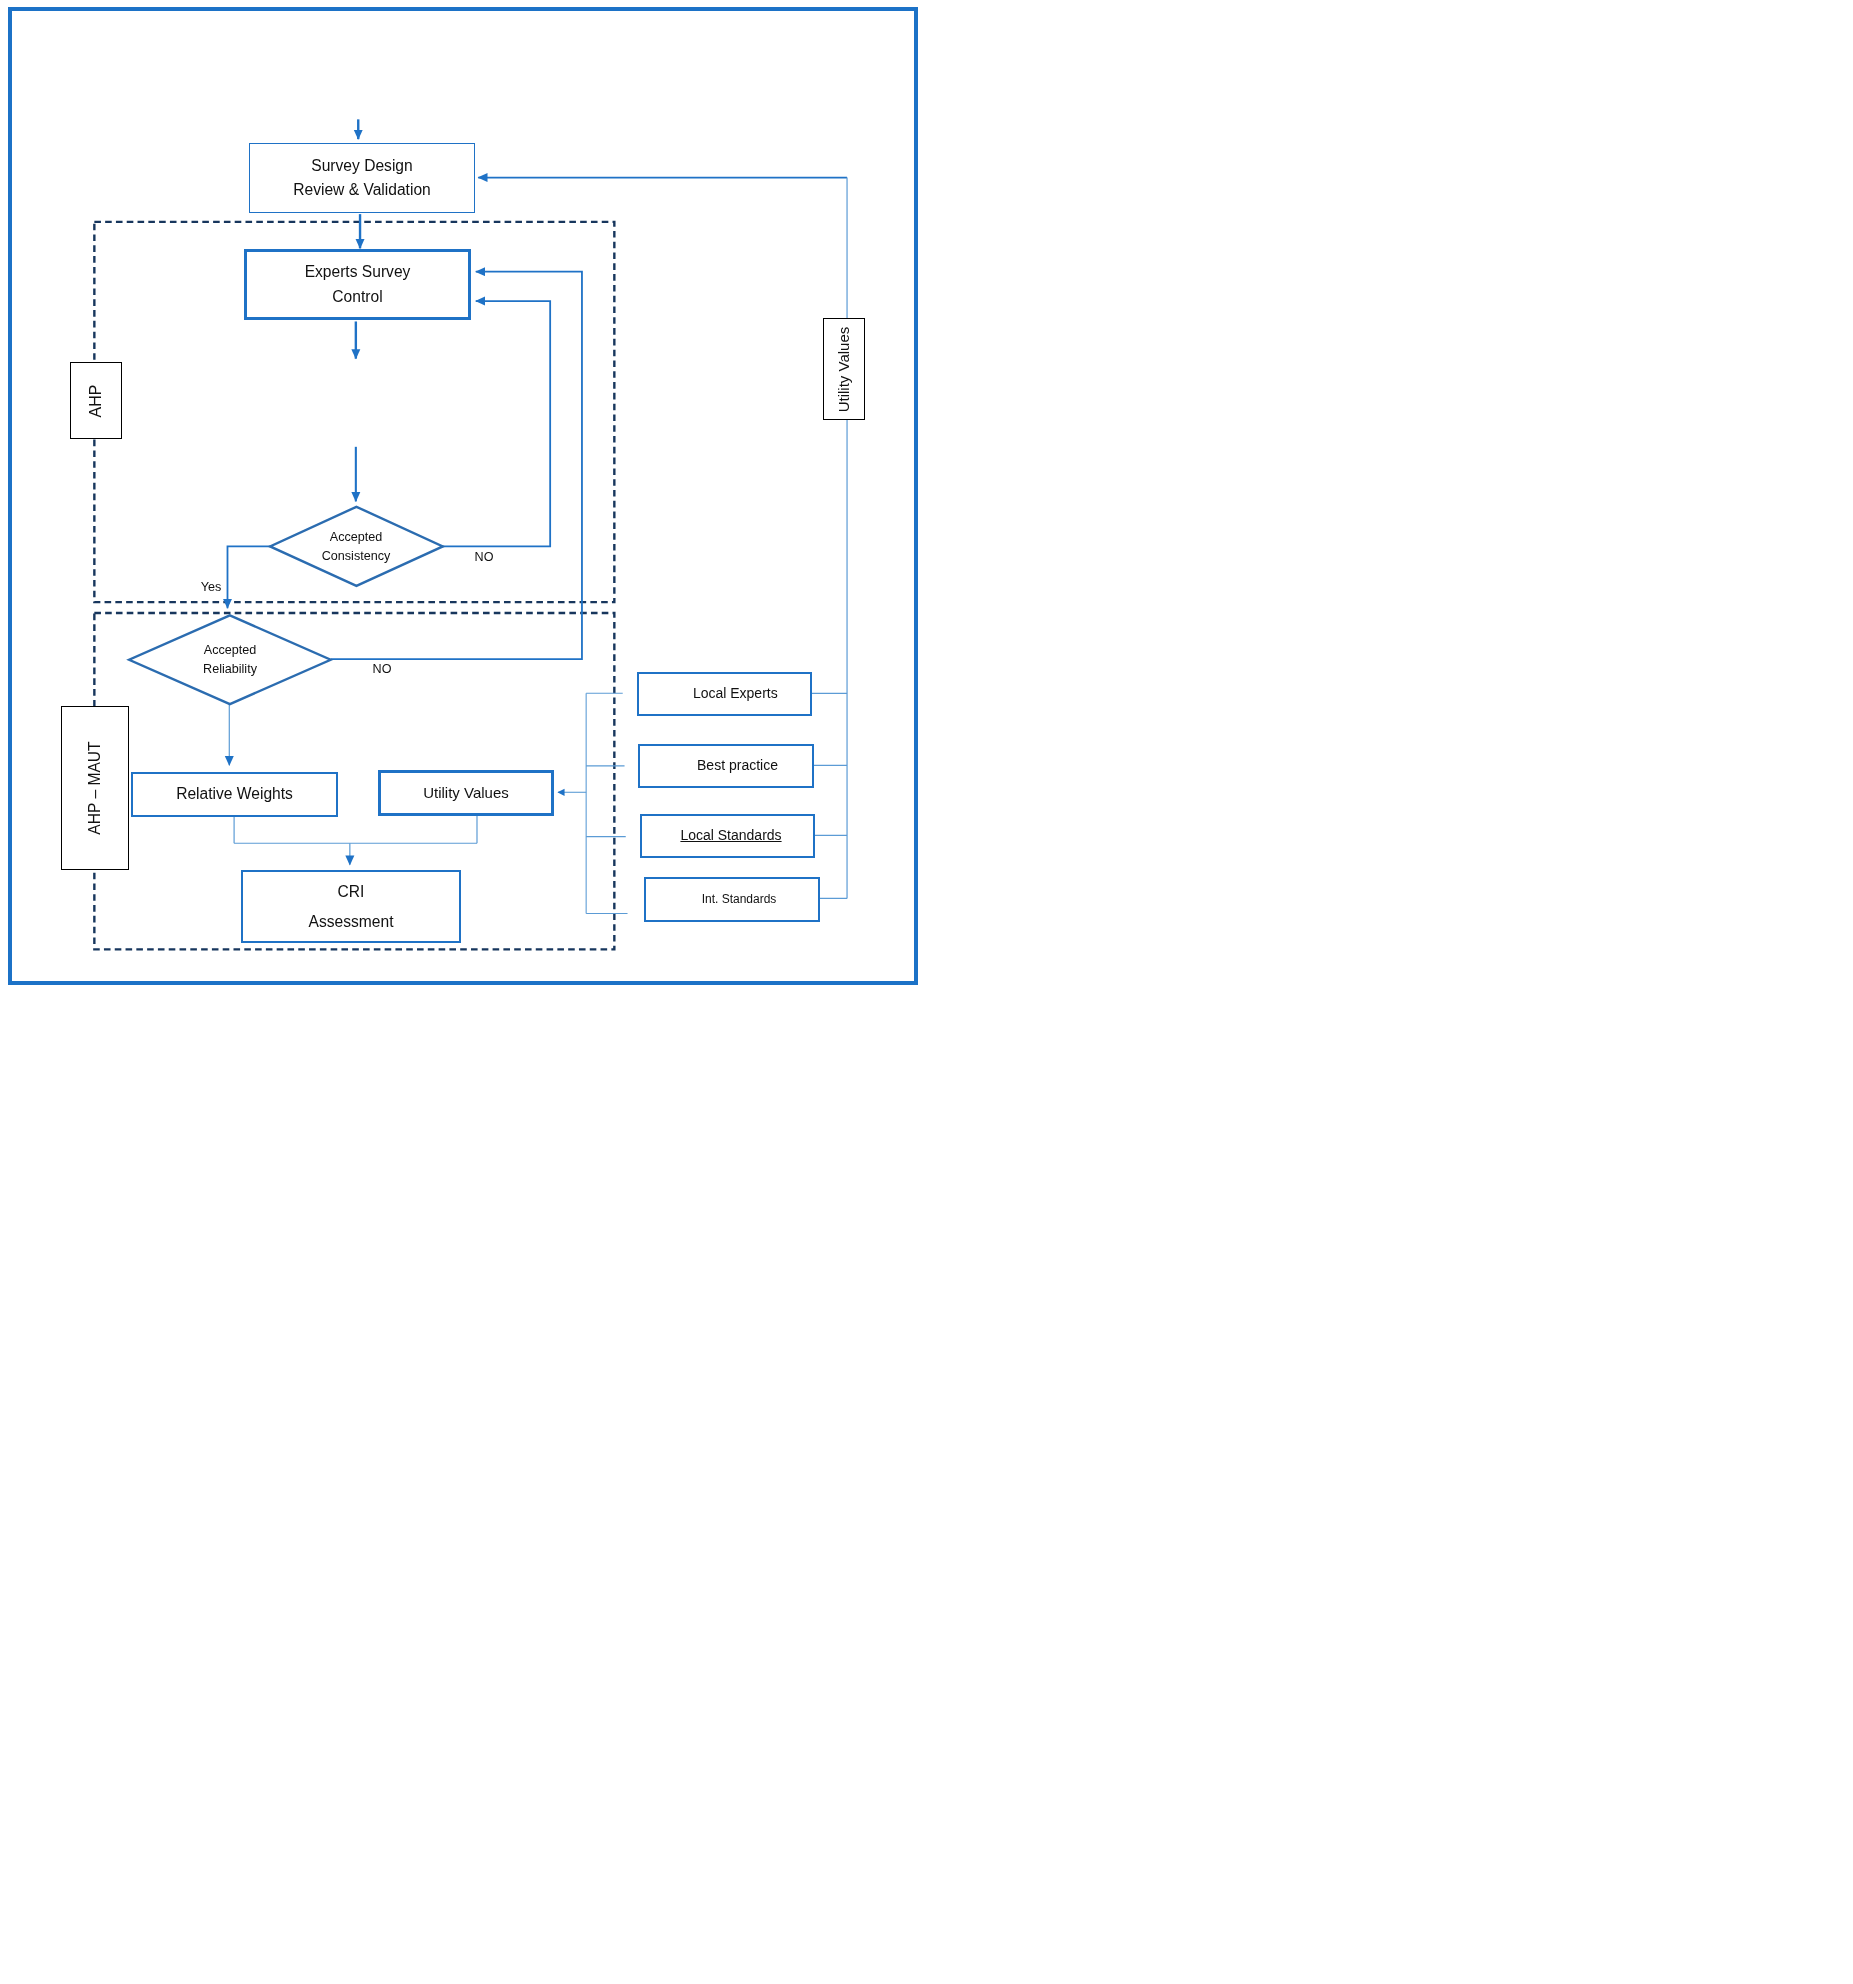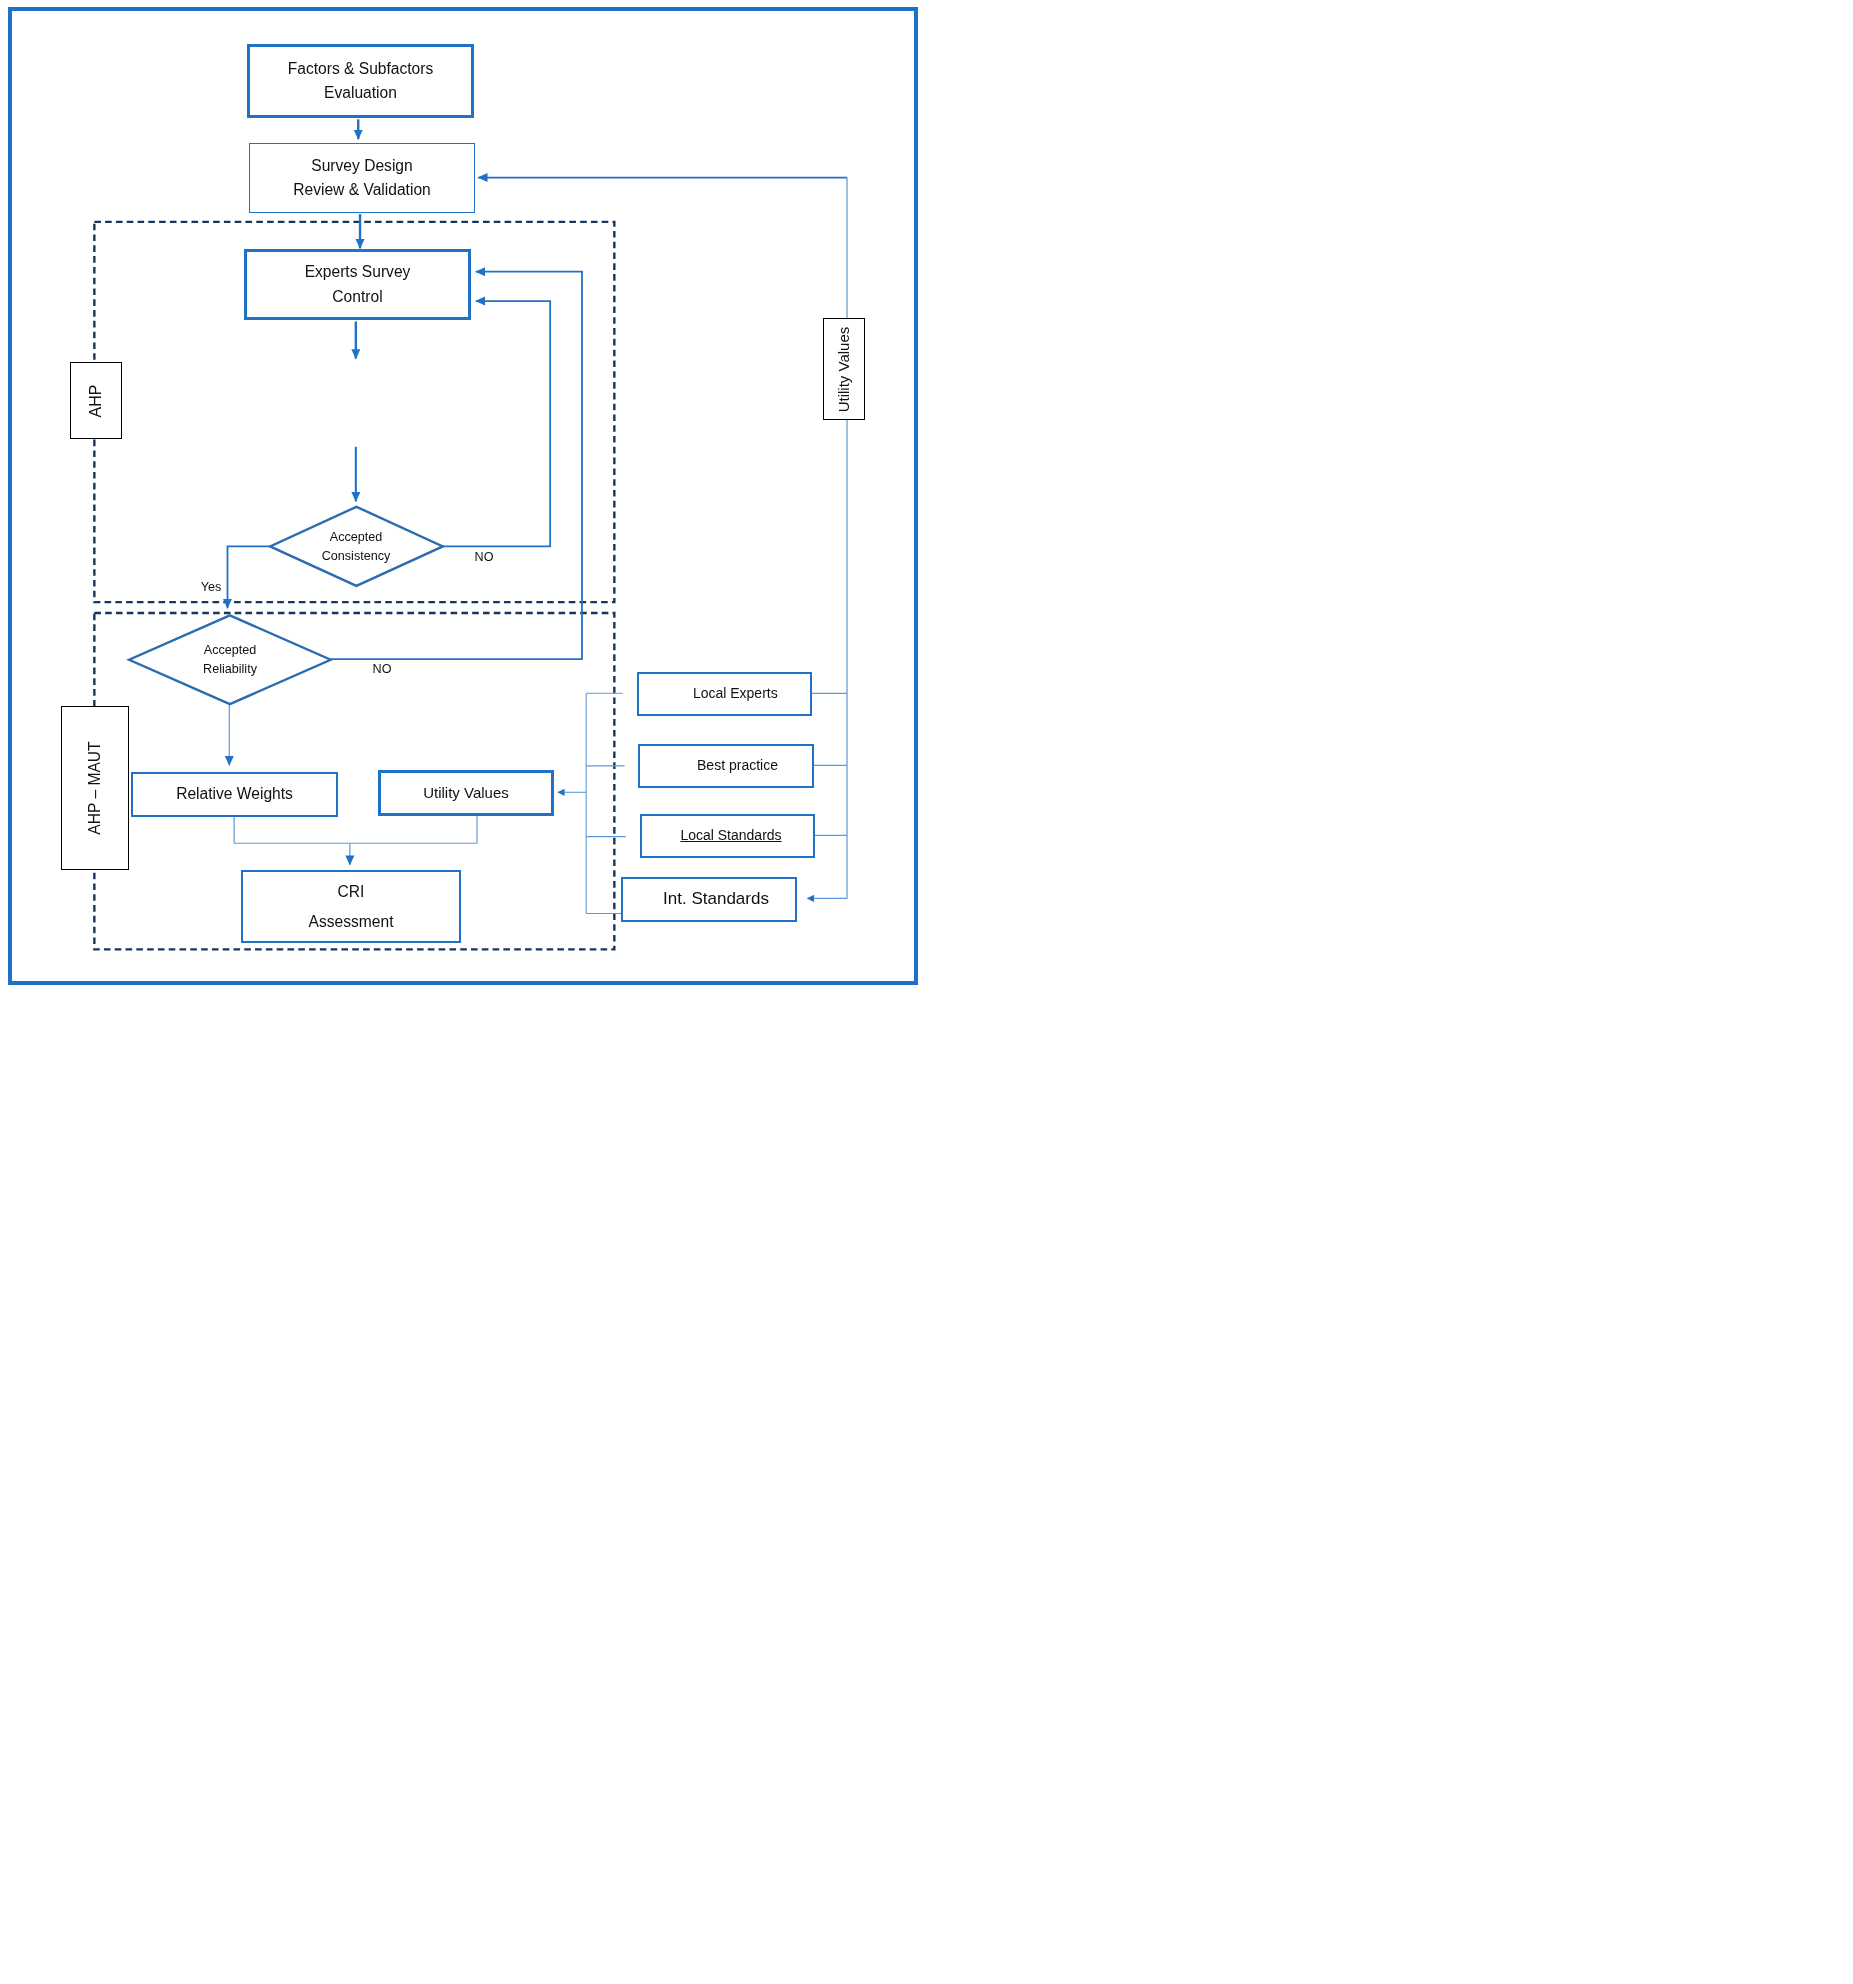--- a/index.html
+++ b/index.html
@@ -67,24 +67,20 @@
     <path d="M795,1360 V1406" fill="none" stroke="#5B9BD5" stroke-width="2"></path>
     <path d="M390,1406 H795" fill="none" stroke="#5B9BD5" stroke-width="2"></path>
     <path d="M583,1406 V1442" fill="none" stroke="#5B9BD5" stroke-width="2" marker-end="url(#mB)"></path>
 
     <polygon points="594,845 738,911 594,977 450,911" fill="#fff" stroke="#2B6CB0" stroke-width="4"></polygon>
     <polygon points="383,1026 551,1100 383,1174 215,1100" fill="#fff" stroke="#2B6CB0" stroke-width="4"></polygon>
   </svg>
 
   <div class="border-frame"></div>
 
-  <div class="box" style="left:247px;top:44px;width:227px;height:74px;border-width:3px;font-size:15.6px;">
-    <span>Factors &amp; Subfactors</span>
-    <span>Evaluation</span>
-  </div>
 
   <div class="box" style="left:249px;top:143px;width:226px;height:70px;border-width:1.8px;font-size:15.6px;">
     <span>Survey Design</span>
     <span>Review &amp; Validation</span>
   </div>
 
   <div class="box" style="left:244px;top:249px;width:227px;height:71px;border-width:3px;font-size:15.6px;">
     <span>Experts Survey</span>
     <span>Control</span>
   </div>
@@ -124,21 +120,21 @@
 
   <div class="box leftpad" style="left:622px;top:672px;width:175px;height:44px;border-width:2.4px;font-size:14px;padding-left:21.6px;">
     <span>Local Experts</span>
   </div>
   <div class="box leftpad" style="left:623px;top:744px;width:176px;height:44px;border-width:2.4px;font-size:14px;padding-left:23px;">
     <span>Best practice</span>
   </div>
   <div class="box leftpad" style="left:625px;top:814px;width:175px;height:44px;border-width:2.4px;font-size:14px;padding-left:7px;text-decoration:underline;">
     <span>Local Standards</span>
   </div>
-  <div class="box leftpad" style="left:606px;top:877px;width:176px;height:45px;border-width:2.4px;font-size:17px;padding-left:14px;">
+  <div class="box leftpad" style="left:629px;top:877px;width:176px;height:45px;border-width:2.4px;font-size:12px;padding-left:14px;">
     <span>Int. Standards</span>
   </div>
 
   <div class="vlabel" style="left:70px;top:362px;width:52px;height:77px;font-size:16px;">
     <span>AHP</span>
   </div>
   <div class="vlabel" style="left:61px;top:706px;width:68px;height:164px;font-size:15.6px;">
     <span>AHP – MAUT</span>
   </div>
   <div class="vlabel" style="left:823px;top:318px;width:42px;height:102px;font-size:15px;">

